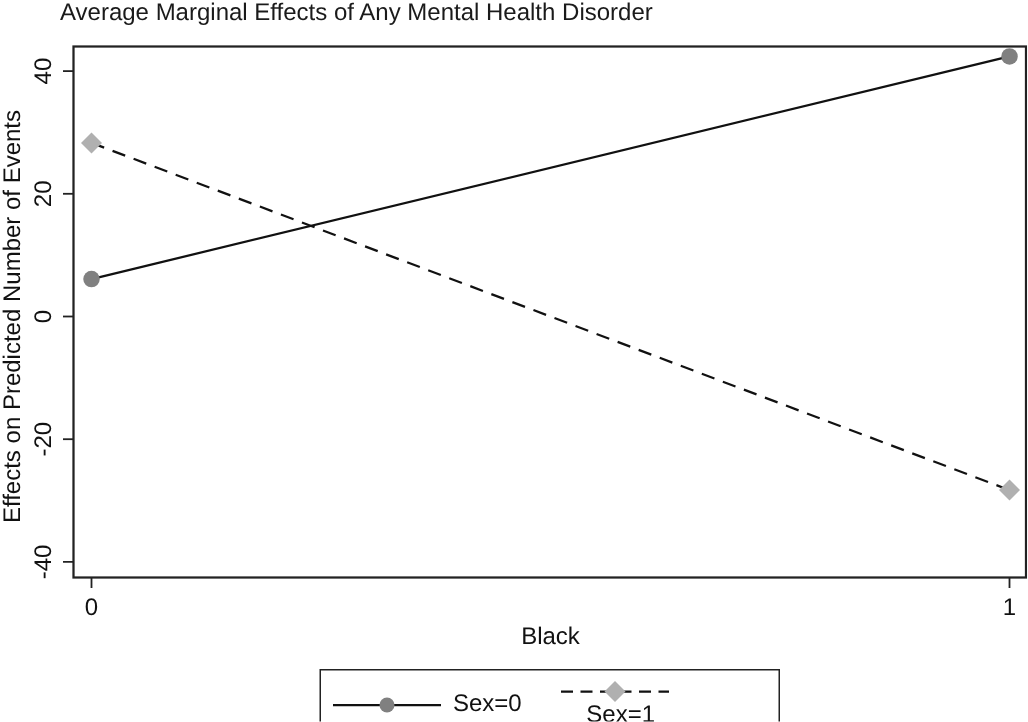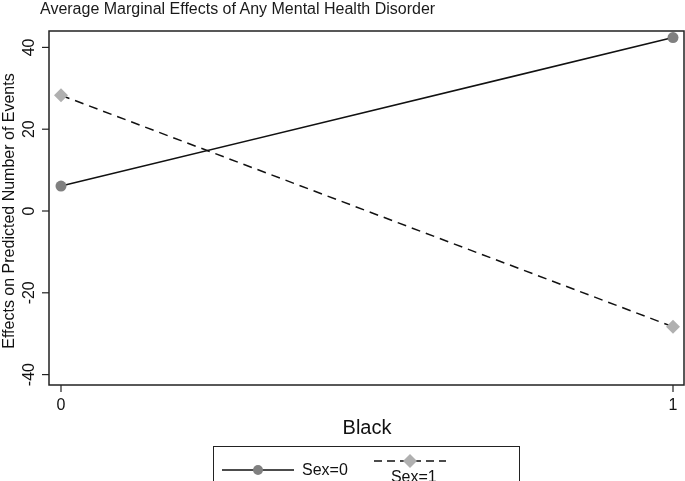--- a/index.html
+++ b/index.html
@@ -1,20 +1,20 @@
 <!DOCTYPE html>
 <html><head>
 <meta charset="utf-8">
 <style>
   html, body { margin:0; padding:0; background:#ffffff; }
   body { width:685px; height:481px; position:relative; overflow:hidden; font-family:"Liberation Sans", sans-serif; color:#111; }
   .title { position:absolute; left:40px; top:0px; font-size:16px; white-space:nowrap; color:#1a1a1a; }
   svg.plot { position:absolute; left:0; top:0; }
   .ylabel { position:absolute; left:9px; top:211px; transform:translate(-50%,-50%) rotate(-90deg); font-size:16px; white-space:nowrap; }
-  .xlabel { position:absolute; left:367px; top:416px; transform:translateX(-50%); font-size:20px; }
+  .xlabel { position:absolute; left:367px; top:416px; transform:translateX(-50%); font-size:16px; }
   .legend { position:absolute; left:213px; top:446px; width:307px; height:48px; border:1px solid #222; box-sizing:border-box; display:flex; align-items:center; }
   .leg-item { display:flex; align-items:center; }
   .leg-label { font-size:16px; margin-left:8px; }
 </style>
 </head>
 <body>
 
 <div class="title">Average Marginal Effects of Any Mental Health Disorder</div>
 
 <svg class="plot" width="685" height="481">

